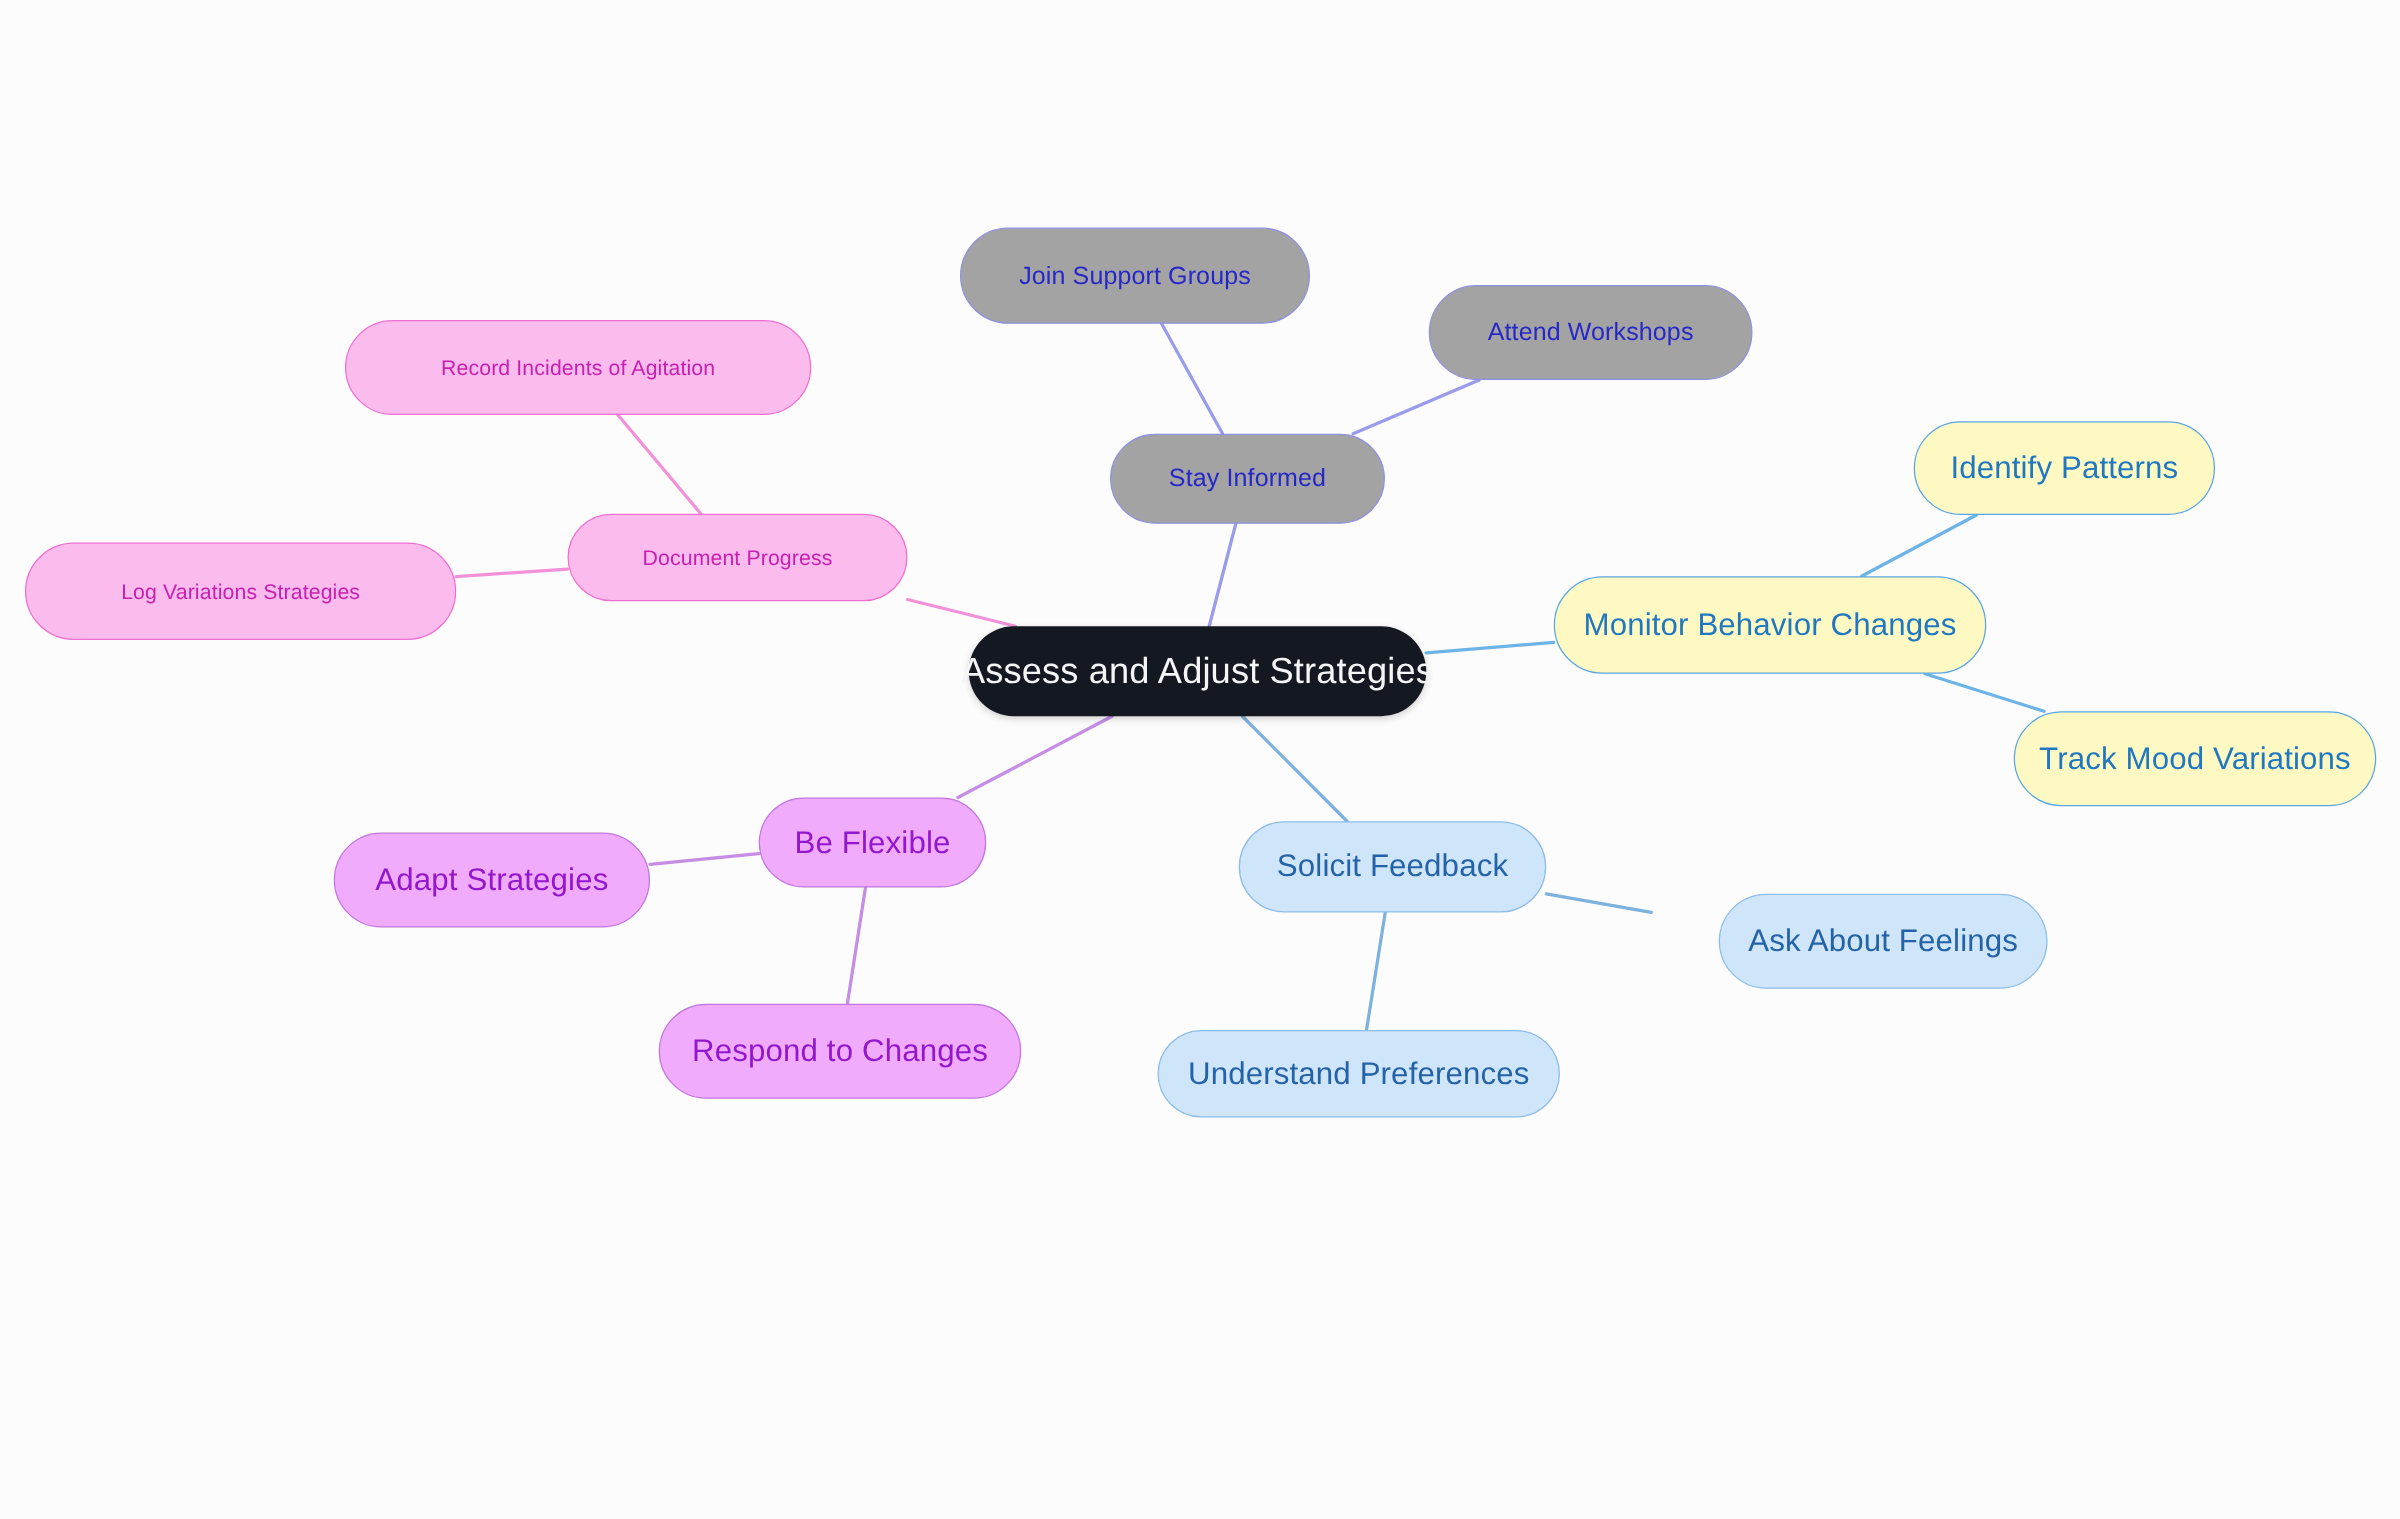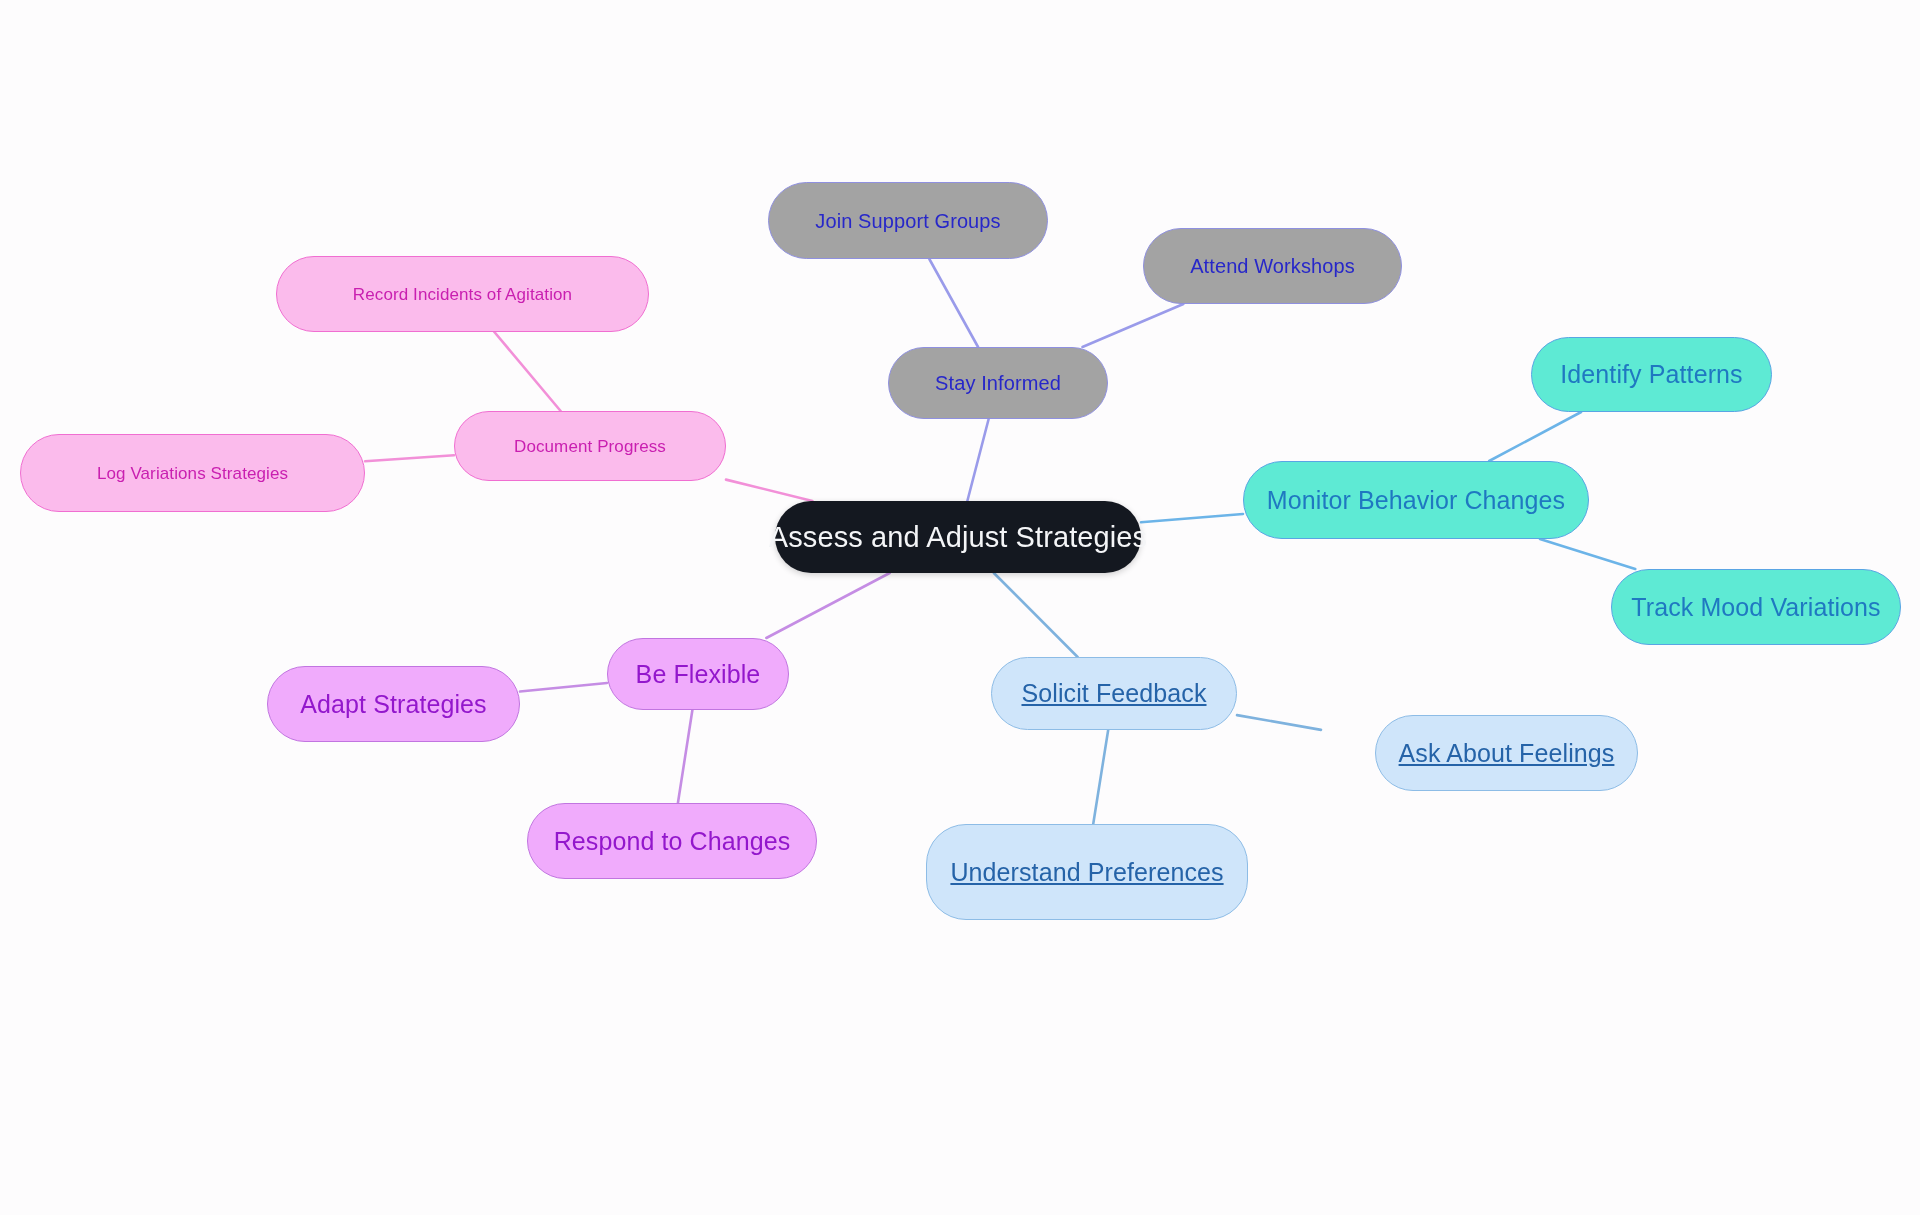--- a/index.html
+++ b/index.html
@@ -59,31 +59,30 @@
     color: #c91fb0;
     font-size: 17px;
   }
   .node.lavender {
     background: #a3a3a3;
     border-color: #8f90e0;
     color: #2727c9;
     font-size: 20px;
   }
   .node.blue {
-    background: #5eead4;
+    background: #fef9c3;
     border-color: #59a5e4;
     color: #1f78c1;
     font-size: 25px;
   }
   .node.lightblue {
     background: #cfe5fa;
     border-color: #8dbce6;
     color: #2563a8;
     font-size: 25px;
-    text-decoration: underline;
   }
   .node.purple {
     background: #f0abfc;
     border-color: #c175e0;
     color: #9317cc;
     font-size: 25px;
   }
 
   
   #logo {
@@ -176,21 +175,21 @@
       </div>
       <div class="node blue" style="left: 1611px; top: 569px; width: 290px; height: 76px;">
         <span class="node-label">Track Mood Variations</span>
       </div>
       <div class="node lightblue" style="left: 991px; top: 657px; width: 246px; height: 73px;">
         <span class="node-label">Solicit Feedback</span>
       </div>
       <div class="node lightblue" style="left: 1375px; top: 715px; width: 263px; height: 76px;">
         <span class="node-label">Ask About Feelings</span>
       </div>
-      <div class="node lightblue" style="left: 926px; top: 824px; width: 322px; height: 96px;">
+      <div class="node lightblue" style="left: 926px; top: 824px; width: 322px; height: 70px;">
         <span class="node-label">Understand Preferences</span>
       </div>
       <div class="node purple" style="left: 607px; top: 638px; width: 182px; height: 72px;">
         <span class="node-label">Be Flexible</span>
       </div>
       <div class="node purple" style="left: 267px; top: 666px; width: 253px; height: 76px;">
         <span class="node-label">Adapt Strategies</span>
       </div>
       <div class="node purple" style="left: 527px; top: 803px; width: 290px; height: 76px;">
         <span class="node-label">Respond to Changes</span>

